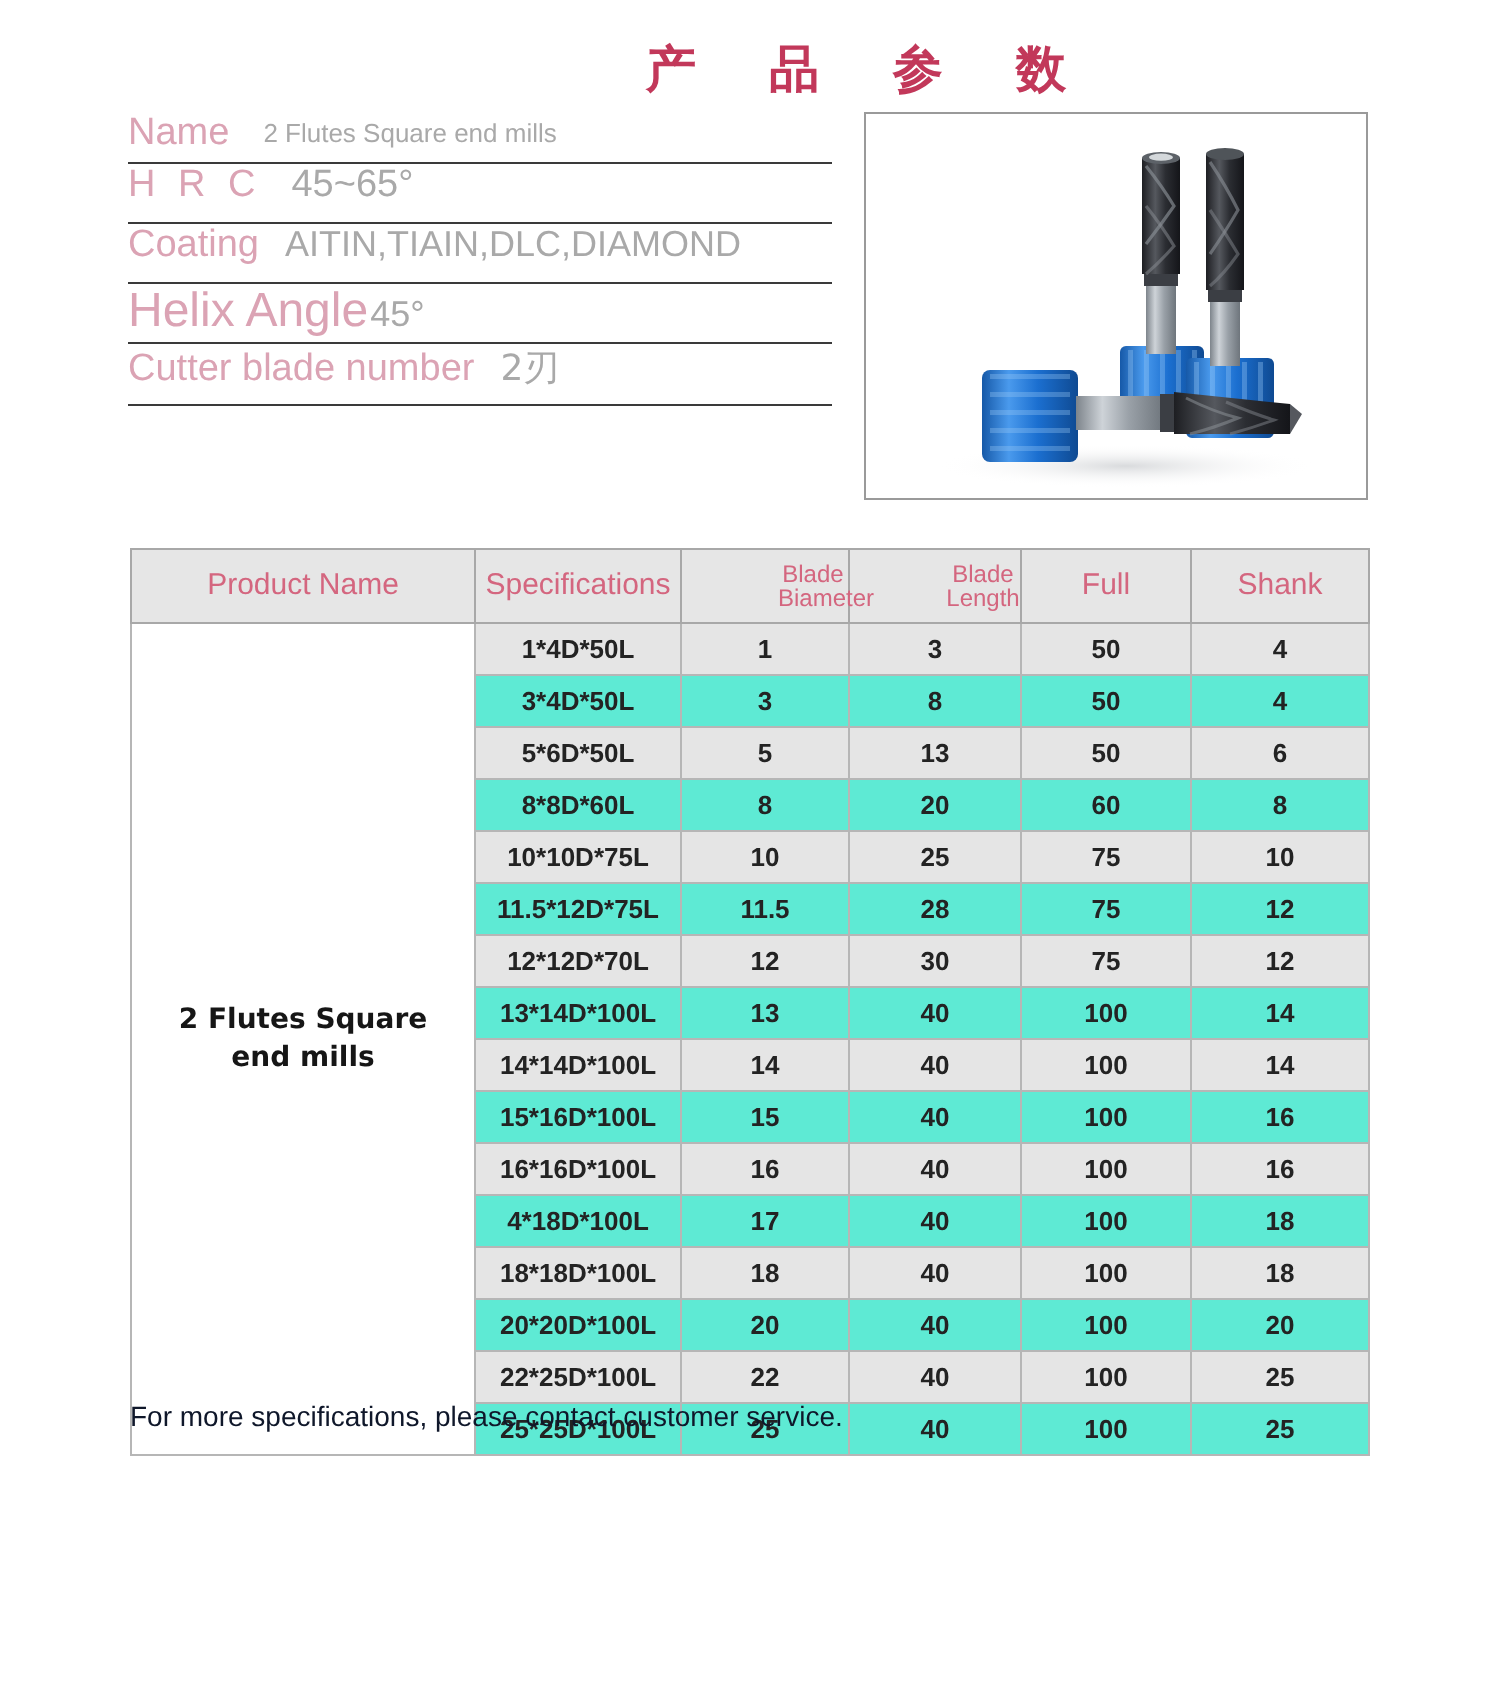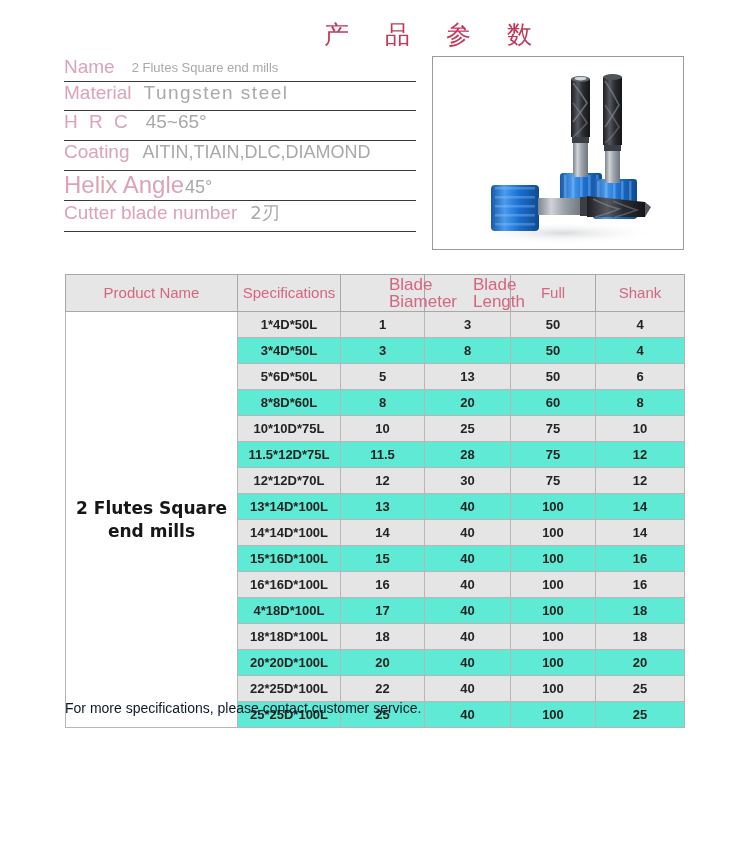--- a/index.html
+++ b/index.html
@@ -19,21 +19,21 @@
   #product-title {
     position: absolute;
     left: 0;
     top: 18px;
     width: 750px;
     text-align: center;
     padding-left: 120px;
     box-sizing: border-box;
     font-family: "DejaVu Sans", sans-serif;
     font-size: 25px;
-    font-weight: normal;
+    font-weight: bold;
     letter-spacing: 14px;
     color: #c2385a;
     white-space: nowrap;
   }
 
   
   #spec-list {
     position: absolute;
     left: 64px;
     top: 56px;
@@ -116,34 +116,34 @@
   #spec-table thead th {
     height: 36px;
     background: #e6e6e6;
     color: #d4667f;
     font-weight: normal;
     font-size: 15px;
     line-height: 1.03;
     border-color: #a8a8a8;
   }
   #spec-table thead th.small-head {
-    font-size: 17px;
+    font-size: 12px;
     padding-left: 48px;
   }
   #spec-table tbody td {
     height: 25px;
     font-size: 13px;
     color: #232323;
     font-weight: bold;
   }
   #spec-table tbody tr.shade td { background: #5eead4; }
   #spec-table tbody tr.plain td { background: #e5e5e5; }
   #spec-table td.name-cell {
     background: #ffffff !important;
-    font-size: 17px;
+    font-size: 14px;
     font-weight: bold;
     color: #161616;
     line-height: 1.3;
     font-family: "DejaVu Sans", sans-serif;
   }
 
   
   col.c-name  { width: 172px; }
   col.c-spec  { width: 103px; }
   col.c-dia   { width: 84px; }
@@ -167,24 +167,20 @@
 
 <div id="product-title">产  品  参  数</div>
 
 <div id="spec-list">
 
   <div class="spec-row r-name">
     <span class="spec-label">Name</span>
     <span class="spec-value">2 Flutes Square end mills</span>
   </div>
 
-  <div class="spec-row r-material">
-    <span class="spec-label">Material</span>
-    <span class="spec-value">Tungsten steel</span>
-  </div>
 
   <div class="spec-row r-hrc">
     <span class="spec-label">H R C</span>
     <span class="spec-value">45~65°</span>
   </div>
 
   <div class="spec-row r-coating">
     <span class="spec-label">Coating</span>
     <span class="spec-value">AITIN,TIAIN,DLC,DIAMOND</span>
   </div>

